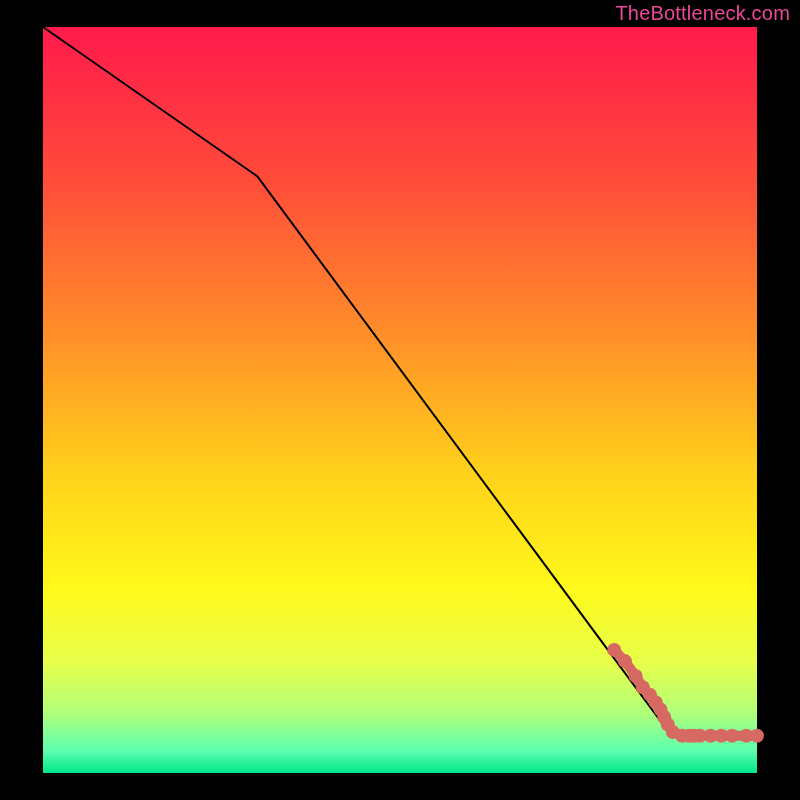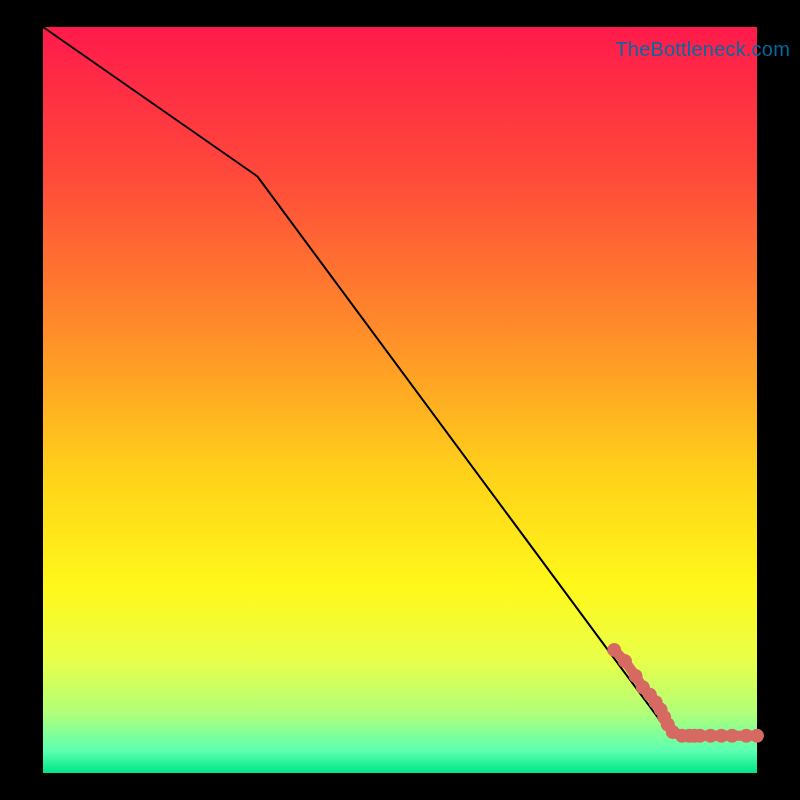--- a/index.html
+++ b/index.html
@@ -14,26 +14,25 @@
   .stage {
     position: relative;
     width: 800px;
     height: 800px;
     background: #000;
   }
   .watermark {
     position: absolute;
     top: 2px;
     right: 10px;
-    color: #0369a1;
+    color: #ec4899;
     font-size: 20px;
     font-weight: 500;
     z-index: 10;
     letter-spacing: 0.2px;
-    margin-top: 36px;
   }
   svg.plot {
     position: absolute;
     left: 0;
     top: 0;
   }
 </style>
 </head>
 <body>
 

